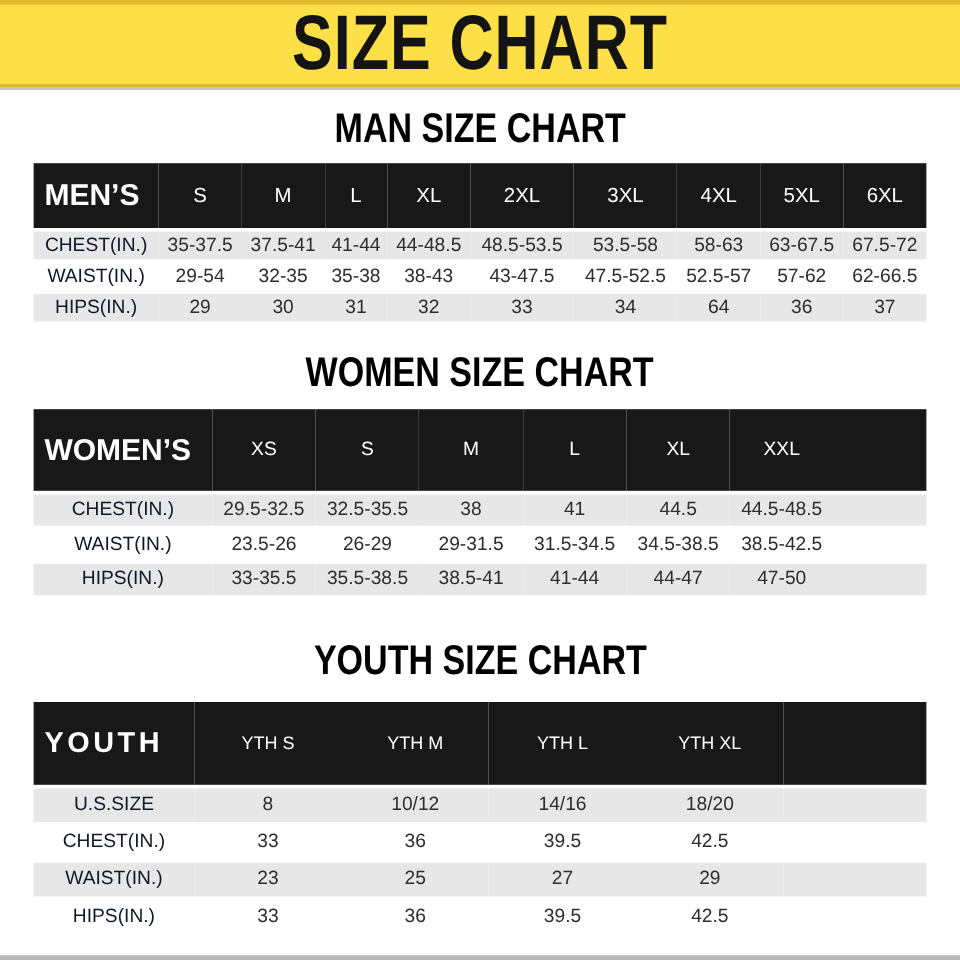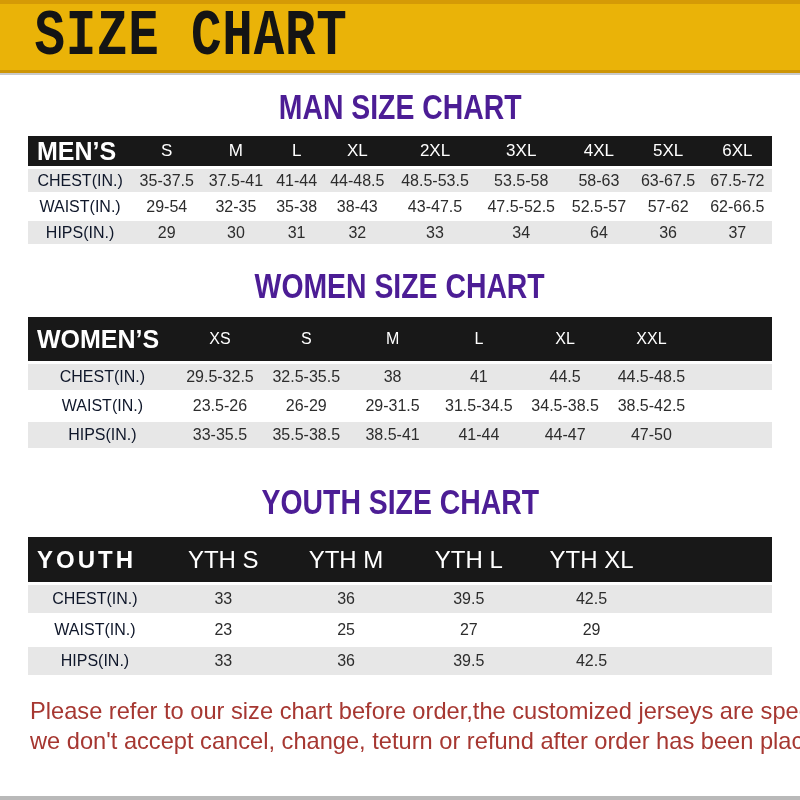--- a/index.html
+++ b/index.html
@@ -6,54 +6,54 @@
     margin: 0; padding: 0;
     width: 800px; height: 800px;
     background: #ffffff;
     overflow: hidden;
     position: relative;
     font-family: "Liberation Sans", "DejaVu Sans", sans-serif;
   }
   
   .banner {
     height: 73px;
-    background: #eab308;
+    background: #fde047;
     border-bottom: 2px solid #c9c9c9;
     box-shadow: inset 0 4px 0 rgba(150,80,0,0.25), inset 0 -3px 0 rgba(120,60,0,0.25);
-    display: flex; align-items: center; justify-content: flex-start; font-family: Liberation Mono, monospace;
+    display: flex; align-items: center; justify-content: center;
   }
   .banner-title {
     font-size: 62px; font-weight: bold; color: #141414;
     transform: scaleX(0.82) scaleY(1.04);
     white-space: nowrap; letter-spacing: 1px;
   }
   
   .section-heading {
     text-align: center; margin: 0;
-    font-weight: bold; color: #4c1d95;
+    font-weight: bold; color: #000000;
   }
   .section-heading .inner {
     display: inline-block; font-size: 33px; line-height: 37px;
     transform: scaleX(0.86) scaleY(1.05); white-space: nowrap;
   }
   .h-man   { margin-top: 13px; margin-bottom: 8px; }
   .h-women { margin-top: 20px; margin-bottom: 10px; }
   .h-youth { margin-top: 32px; margin-bottom: 14px; }
   
   .tablewrap { margin: 0 28px; }
   table.size-table {
     width: 100%;
     border-collapse: separate;
     border-spacing: 0 3px;
     table-layout: auto;
   }
   .size-table th {
     background: #181818; color: #ffffff;
     font-weight: normal; text-align: center;
-    padding: 0; vertical-align: middle;
+    padding: 12px; vertical-align: middle;
   }
   .size-table th.group {
     text-align: left; padding-left: 9px;
     font-weight: bold; white-space: nowrap;
   }
   .size-table td {
     text-align: center; vertical-align: middle;
     color: #2d2d2d; padding: 0; white-space: nowrap;
   }
   .size-table tbody tr:nth-child(odd) td { background: #e7e7e7; }
@@ -61,21 +61,21 @@
   
   .men th { height: 30px; font-size: 17px; }
   .men th.group { width: 14%; font-size: 25px; }
   .men td { height: 23px; font-size: 16px; }
   
   .women th { height: 44px; font-size: 16px; }
   .women th.group { width: 20%; font-size: 25px; }
   .women th.colw { width: 11.6%; }
   .women td { height: 26px; font-size: 16px; }
   
-  .youth th { height: 45px; font-size: 24px; }
+  .youth th { height: 45px; font-size: 15px; }
   .youth th.group { width: 18%; font-size: 24px; letter-spacing: 3px; }
   .youth th.colw { width: 16.5%; }
   .youth td { height: 28px; font-size: 16px; }
   
   .footer {
     margin: 18px 18px 0 30px;
     color: #A63731;
     font-size: 24px; line-height: 30px;
     transform: scaleX(0.985); transform-origin: left center;
     white-space: nowrap;
@@ -214,20 +214,28 @@
         <th class="group">YOUTH</th>
         <th class="colw">YTH S</th>
         <th class="colw">YTH M</th>
         <th class="colw">YTH L</th>
         <th class="colw">YTH XL</th>
         <th></th>
       </tr>
     </thead>
     <tbody>
       <tr>
+        <td class="rowlabel">U.S.SIZE</td>
+        <td>8</td>
+        <td>10/12</td>
+        <td>14/16</td>
+        <td>18/20</td>
+        <td></td>
+      </tr>
+      <tr>
         <td class="rowlabel">CHEST(IN.)</td>
         <td>33</td>
         <td>36</td>
         <td>39.5</td>
         <td>42.5</td>
         <td></td>
       </tr>
       <tr>
         <td class="rowlabel">WAIST(IN.)</td>
         <td>23</td>

